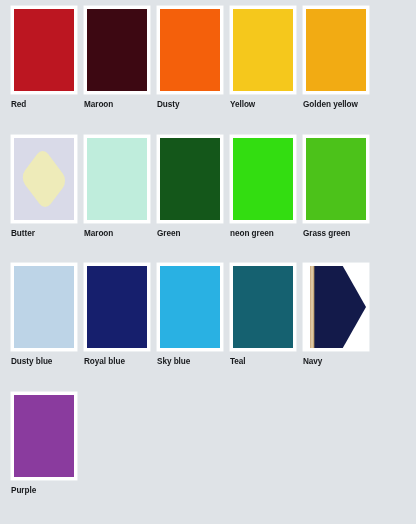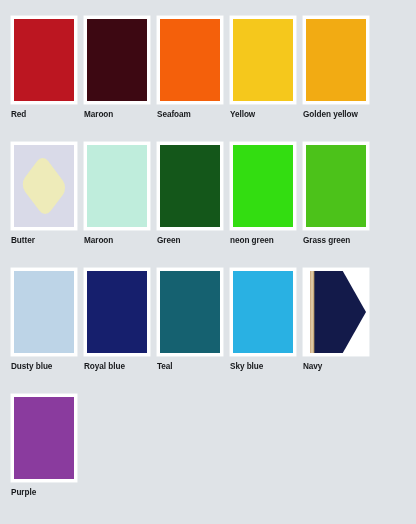--- a/index.html
+++ b/index.html
@@ -13,21 +13,21 @@
     font-family: "Liberation Sans", sans-serif;
     overflow: hidden;
   }
   #palette-grid {
     display: grid;
     grid-template-columns: repeat(5, 1fr);
     grid-template-rows: repeat(4, 1fr);
     width: 372px;
     height: 524px;
     box-sizing: border-box;
-    padding: 16px 4px 4px 4px;
+    padding: 6px 4px 4px 4px;
   }
   .swatch-cell {
     display: flex;
     flex-direction: column;
     align-items: flex-start;
     padding-left: 7px;
     box-sizing: border-box;
   }
   .swatch-card {
     width: 66px;
@@ -154,21 +154,21 @@
     <div class="swatch-cell">
       <div class="swatch-card">
         <div class="swatch-fill" style="background: rgb(61, 8, 18);"></div>
       </div>
       <div class="swatch-label">Maroon</div>
     </div>
     <div class="swatch-cell">
       <div class="swatch-card">
         <div class="swatch-fill" style="background: rgb(244, 96, 11);"></div>
       </div>
-      <div class="swatch-label">Seafoam</div>
+      <div class="swatch-label">Dusty</div>
     </div>
     <div class="swatch-cell">
       <div class="swatch-card">
         <div class="swatch-fill" style="background: rgb(245, 200, 28);"></div>
       </div>
       <div class="swatch-label">Yellow</div>
     </div>
     <div class="swatch-cell">
       <div class="swatch-card">
         <div class="swatch-fill" style="background: rgb(242, 171, 19);"></div>
@@ -214,29 +214,29 @@
       <div class="swatch-label">Dusty blue</div>
     </div>
     <div class="swatch-cell">
       <div class="swatch-card">
         <div class="swatch-fill" style="background: rgb(22, 31, 109);"></div>
       </div>
       <div class="swatch-label">Royal blue</div>
     </div>
     <div class="swatch-cell">
       <div class="swatch-card">
+        <div class="swatch-fill" style="background: rgb(41, 177, 227);"></div>
+      </div>
+      <div class="swatch-label">Sky blue</div>
+    </div>
+    <div class="swatch-cell">
+      <div class="swatch-card">
         <div class="swatch-fill" style="background: rgb(21, 97, 112);"></div>
       </div>
       <div class="swatch-label">Teal</div>
-    </div>
-    <div class="swatch-cell">
-      <div class="swatch-card">
-        <div class="swatch-fill" style="background: rgb(41, 177, 227);"></div>
-      </div>
-      <div class="swatch-label">Sky blue</div>
     </div>
     <div class="swatch-cell">
       <div class="swatch-card">
         <div class="swatch-fill" style="background: rgb(255, 255, 255);">
           <div class="photo-paperwhite"></div>
           <div class="photo-navy-edge"></div>
           <div class="photo-navy-fold" style="background: rgb(19, 26, 74);"></div>
         </div>
       </div>
       <div class="swatch-label">Navy</div>

